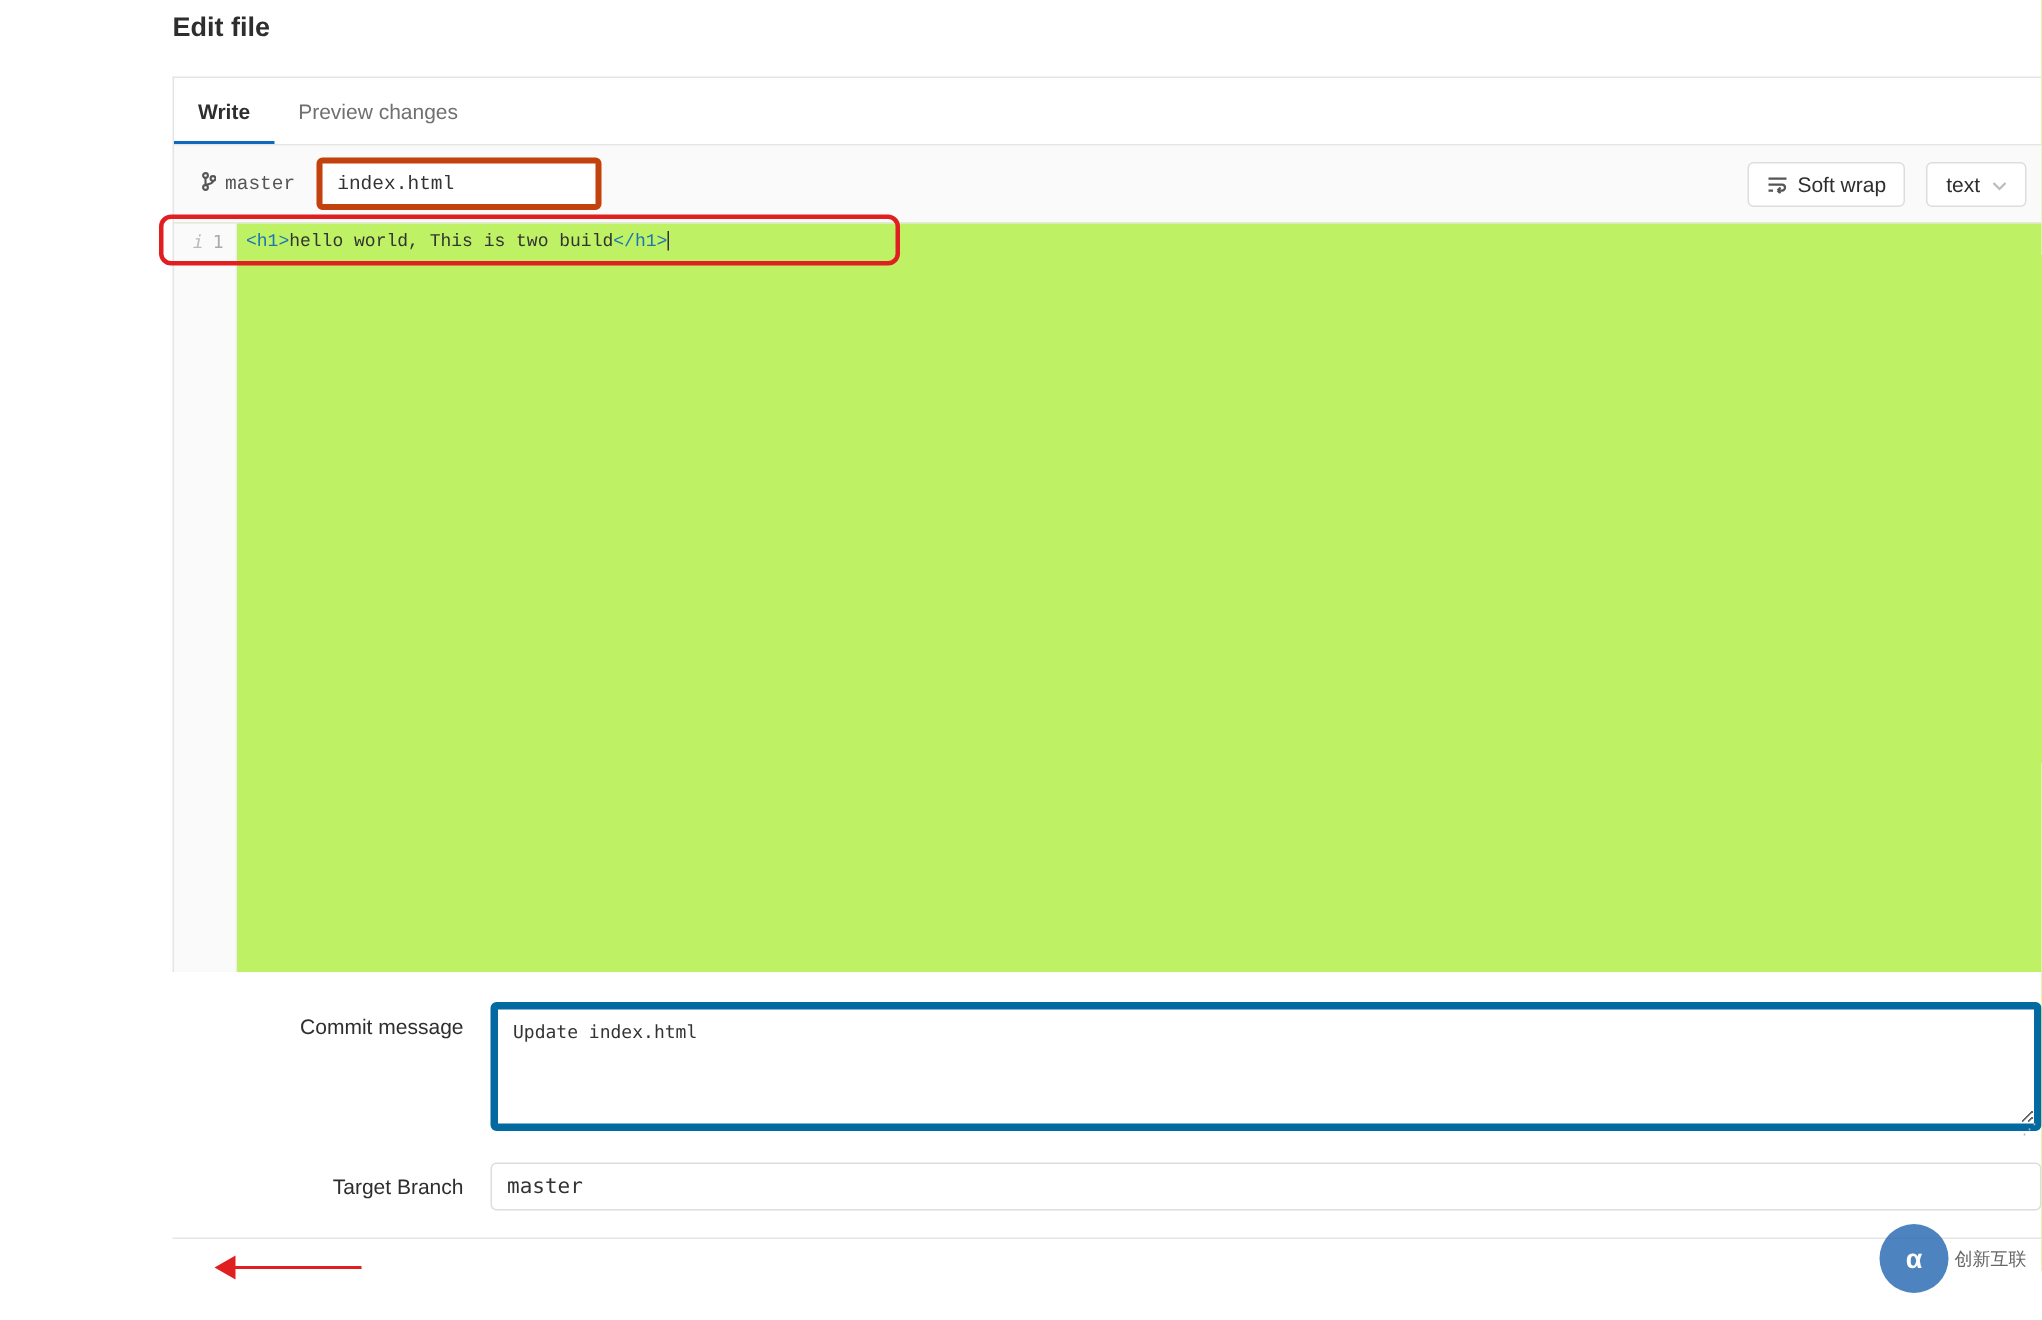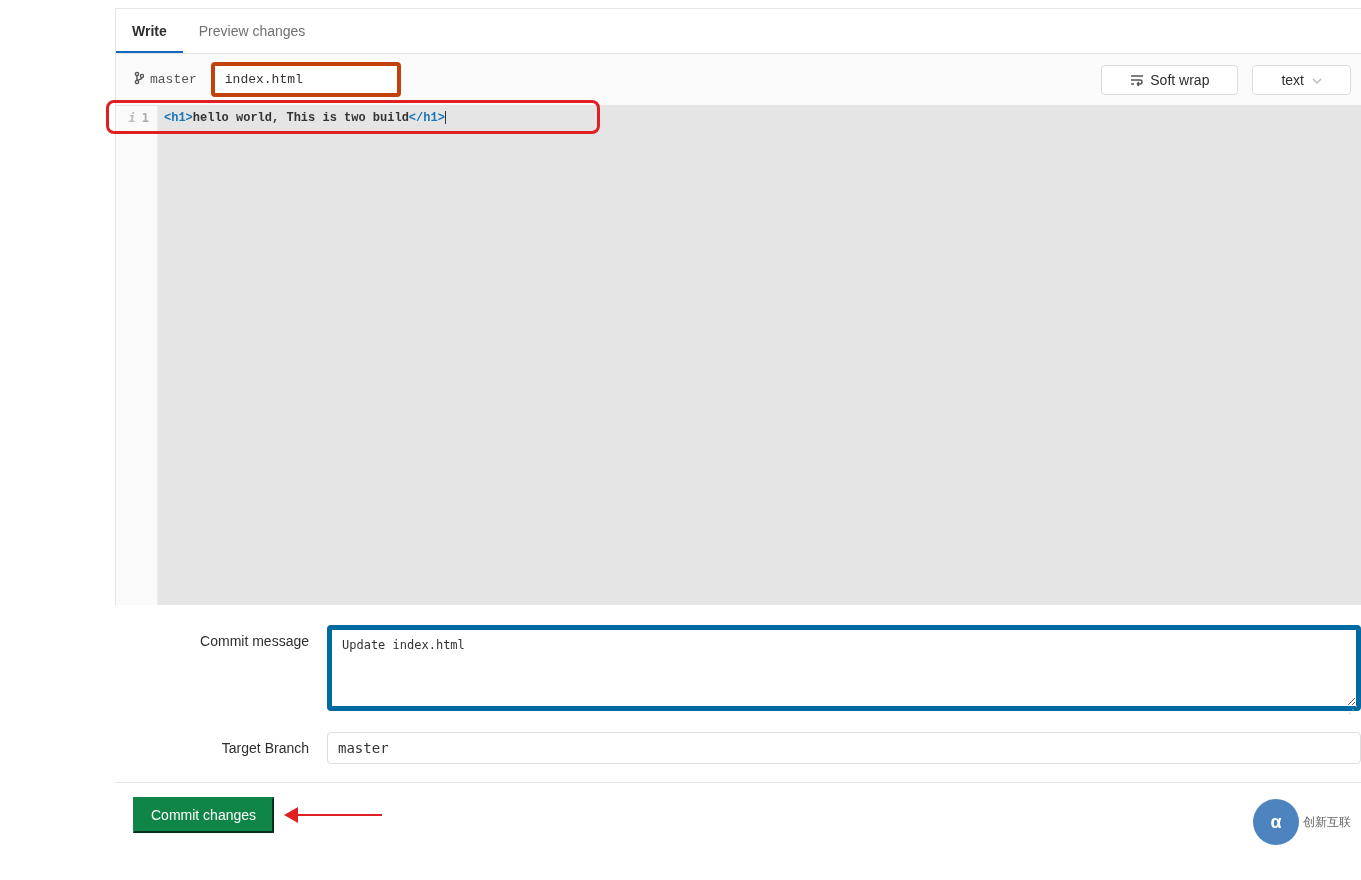--- a/index.html
+++ b/index.html
@@ -13,23 +13,23 @@
 .page { padding: 8px 0 0 115px; }
 h1.page-title { font-size: 18px; font-weight: 600; color: #2e2e2e; margin-bottom: 22px; }
 .panel { border: 1px solid #e5e5e5; border-bottom: none; border-right: none; }
 .tabs { display: flex; padding: 0; border-bottom: 1px solid #e5e5e5; position: relative; }
 .tab { padding: 14px 16px 12px 16px; font-size: 14px; color: #707070; cursor: pointer; border-bottom: 2px solid transparent; }
 .tab.active { color: #2e2e2e; font-weight: 600; border-bottom: 2px solid #1068bf; }
 .file-bar { display: flex; align-items: center; padding: 8px 10px; gap: 14px; background:#fafafa; border-bottom:1px solid #e5e5e5;}
 .branch { font-family: "SFMono-Regular", Consolas, "Liberation Mono", Menlo, monospace; font-size: 13px; color:#555; display:flex; align-items:center; gap:6px; padding-left:8px;}
 .fname-input { font-family: "SFMono-Regular", Consolas, "Liberation Mono", Menlo, monospace; font-size: 13px; padding: 6px 10px; border: 4px solid #c2410c; border-radius: 4px; width: 190px; background:#fff; color:#333;}
 .spacer { flex: 1; }
-.btn { display:inline-flex; align-items:center; gap:6px; padding: 6px 28px; border:1px solid #ddd; border-radius:4px; background:#fff; font-size:14px; color:#2e2e2e; cursor:pointer;}
+.btn { display:inline-flex; align-items:center; gap:6px; padding: 6px 12px; border:1px solid #ddd; border-radius:4px; background:#fff; font-size:14px; color:#2e2e2e; cursor:pointer;}
 .btn-green { background:#108548; border-color:#108548; color:#fff; padding:8px 16px; font-size:14px;}
-.editor { display:flex; background:#e5e5e5; position:relative;font-weight:bold; }
+.editor { display:flex; background:#bef264; position:relative; }
 .gutter { width:42px; background:#fafafa; border-right:1px solid #eee; text-align:right; padding:4px 8px 0 0; font-family:Consolas,monospace; font-size:12px; color:#aaa; min-height:499px;}
 .gutter .ln { height:16px; line-height:16px;}
 .code { flex:1; padding:4px 0 0 6px; font-family:Consolas,"Liberation Mono",Menlo,monospace; font-size:12px; min-height:499px; }
 .code-line { height:16px; line-height:16px; white-space:pre; }
 .tag { color:#1d75b3; }
 .txt { color:#333; }
 .cursor { display:inline-block; width:1px; height:13px; background:#333; vertical-align:middle; }
 .red-box { position:absolute; left:-10px; top:-6px; width:494px; height:34px; border:3px solid #e02020; border-radius:8px; pointer-events:none;}
 .form-area { padding-top:20px; }
 .form-row { display:flex; align-items:flex-start; margin-bottom:18px; }
@@ -47,20 +47,21 @@
 .watermark-circle { width:46px; height:46px; border-radius:50%; background:#2e6fb5; display:flex; align-items:center; justify-content:center; color:#fff; font-weight:700; font-size:18px; opacity:.85;}
 .watermark-txt { font-size:12px; color:#666; margin-left:4px;}
 .wrap-icon { display:inline-flex; }
 .drop-icon { color:#999; }
 .resize-grip { text-align:right; color:#bbb; font-size:10px; padding-right:3px; height:10px; margin-top:-10px;}
 </style>
 </head>
 <body>
 
 <div class="page">
+  <h1 class="page-title">Edit file</h1>
 
   <div class="panel">
     <div class="tabs">
       <div class="tab active">Write</div>
       <div class="tab">Preview changes</div>
     </div>
 
     <div class="file-bar">
       <div class="branch">
         <span>
@@ -114,21 +115,20 @@
     </div>
     <div class="form-row">
       <div class="form-label">Target Branch</div>
       <div class="form-field">
         <input class="inp" value="master" style="">
       </div>
     </div>
   </div>
 
   <div class="footer-bar">
-    <button class="btn-green">Commit changes</button>
     <div class="arrow-wrap">
       <div class="arrow-line"></div>
       <div class="arrow-head"></div>
     </div>
 
     <div class="watermark" style="display:flex;align-items:center;">
       <div class="watermark-circle">α</div>
       <div class="watermark-txt">创新互联</div>
     </div>
   </div>

